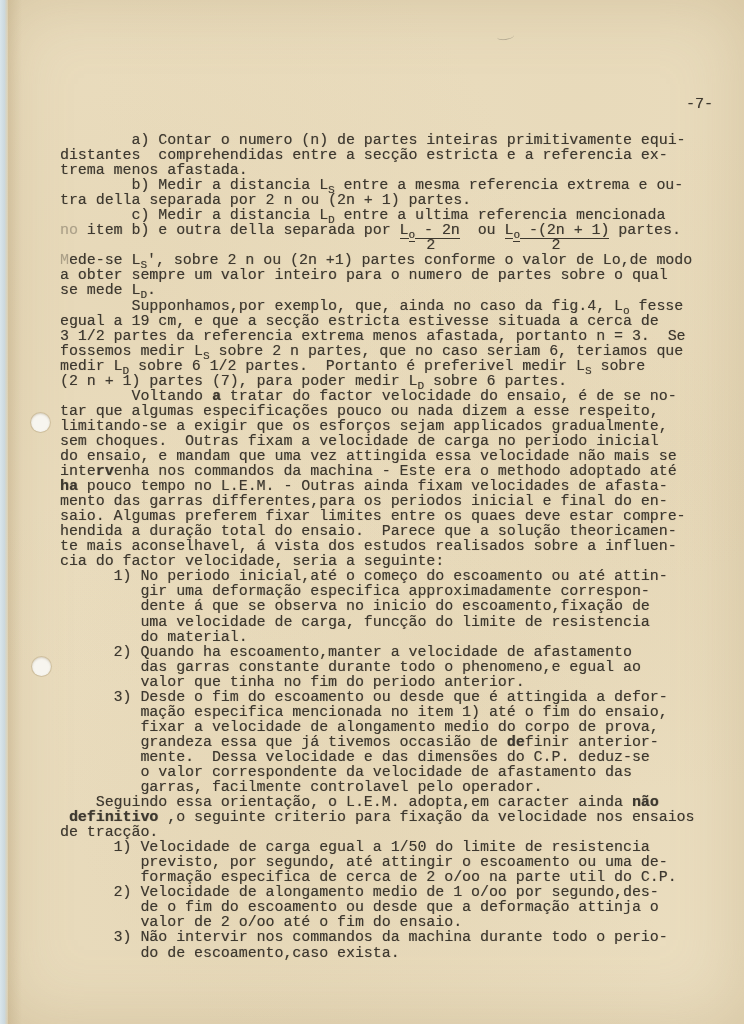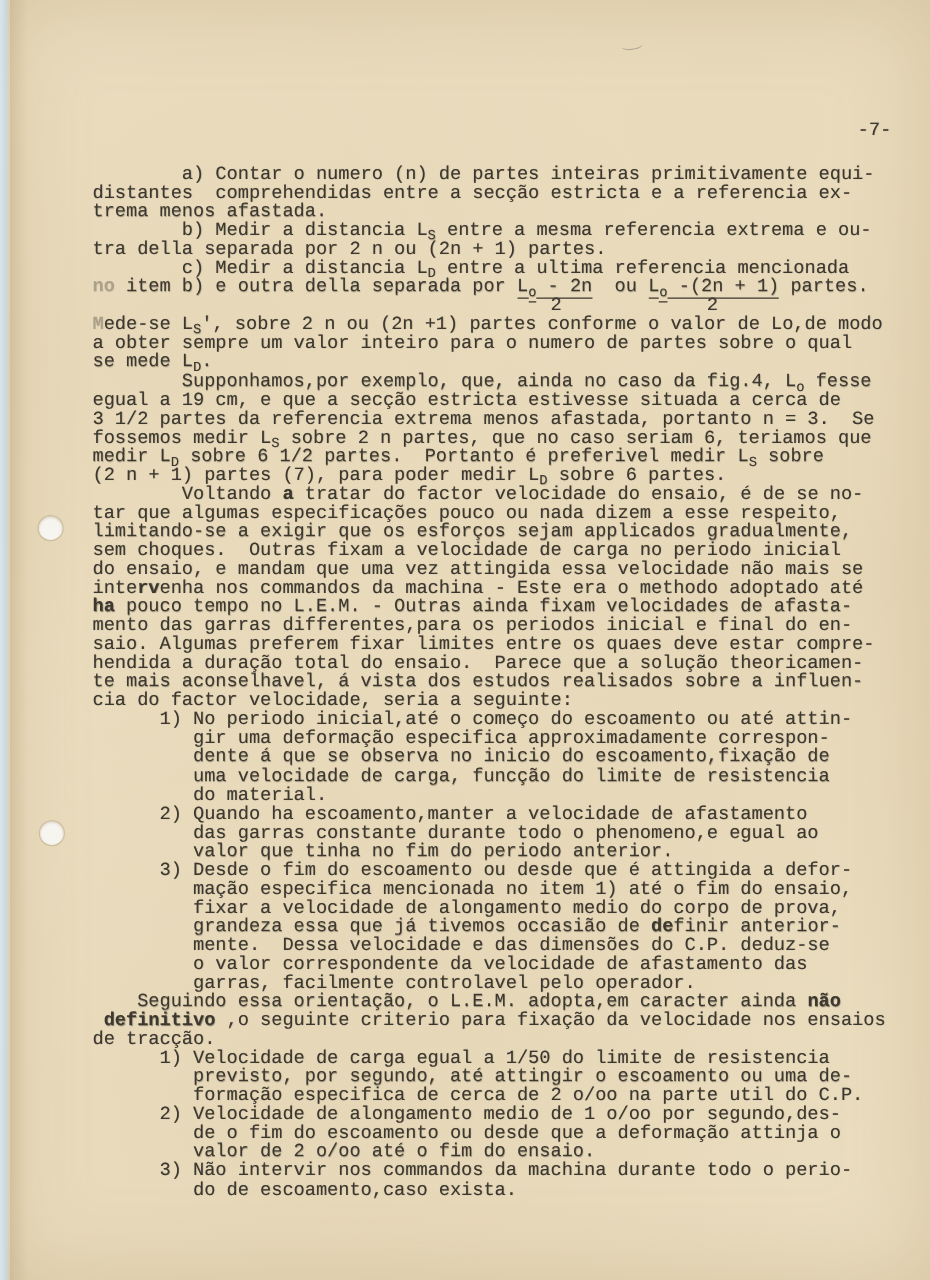--- a/index.html
+++ b/index.html
@@ -38,30 +38,30 @@
     position:absolute;left:497px;top:33px;width:17px;height:6px;
     border-bottom:1.4px solid rgba(120,112,100,.45);
     border-radius:50%;transform:rotate(-8deg);
   }
   .page-number{
     position:absolute;left:686px;top:96px;
     font-size:15px;color:#3d382f;
     text-shadow:.3px .3px .7px rgba(61,56,47,.5);
   }
   .content{
-    position:absolute;left:74px;top:133px;width:670px;
+    position:absolute;left:60px;top:133px;width:670px;
     font-size:14.9px;line-height:15.05px;
     white-space:pre;color:#3d382f;
     text-shadow:.3px .3px .7px rgba(61,56,47,.45);
   }
   .line{height:15.05px;}
   .line span{display:inline;}
   .b{font-weight:700;text-shadow:.5px .4px .8px rgba(61,56,47,.6);}
   .u{border-bottom:1.5px solid currentColor;}
-  .f{opacity:.35;font-weight:bold;}
+  .f{opacity:.35;}
   .s{font-size:11px;vertical-align:-3.5px;}
 </style>
 </head>
 <body>
 
 <div class="page">
   <div class="scan-edge"></div>
   <div class="paper-edge-shadow"></div>
   <div class="hole hole-top"></div>
   <div class="hole hole-bottom"></div>

